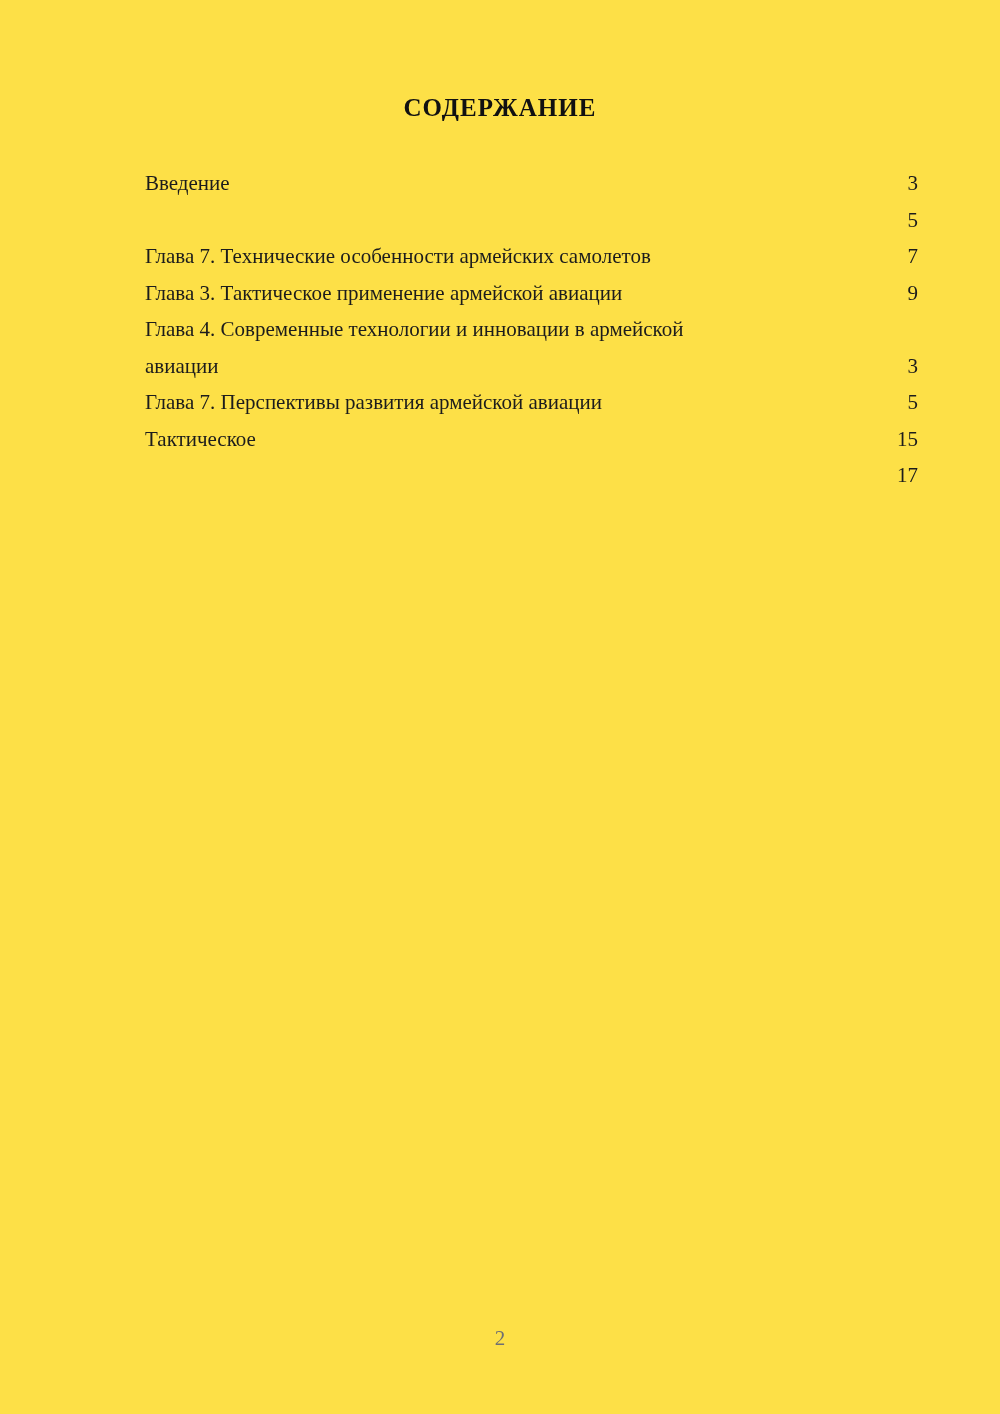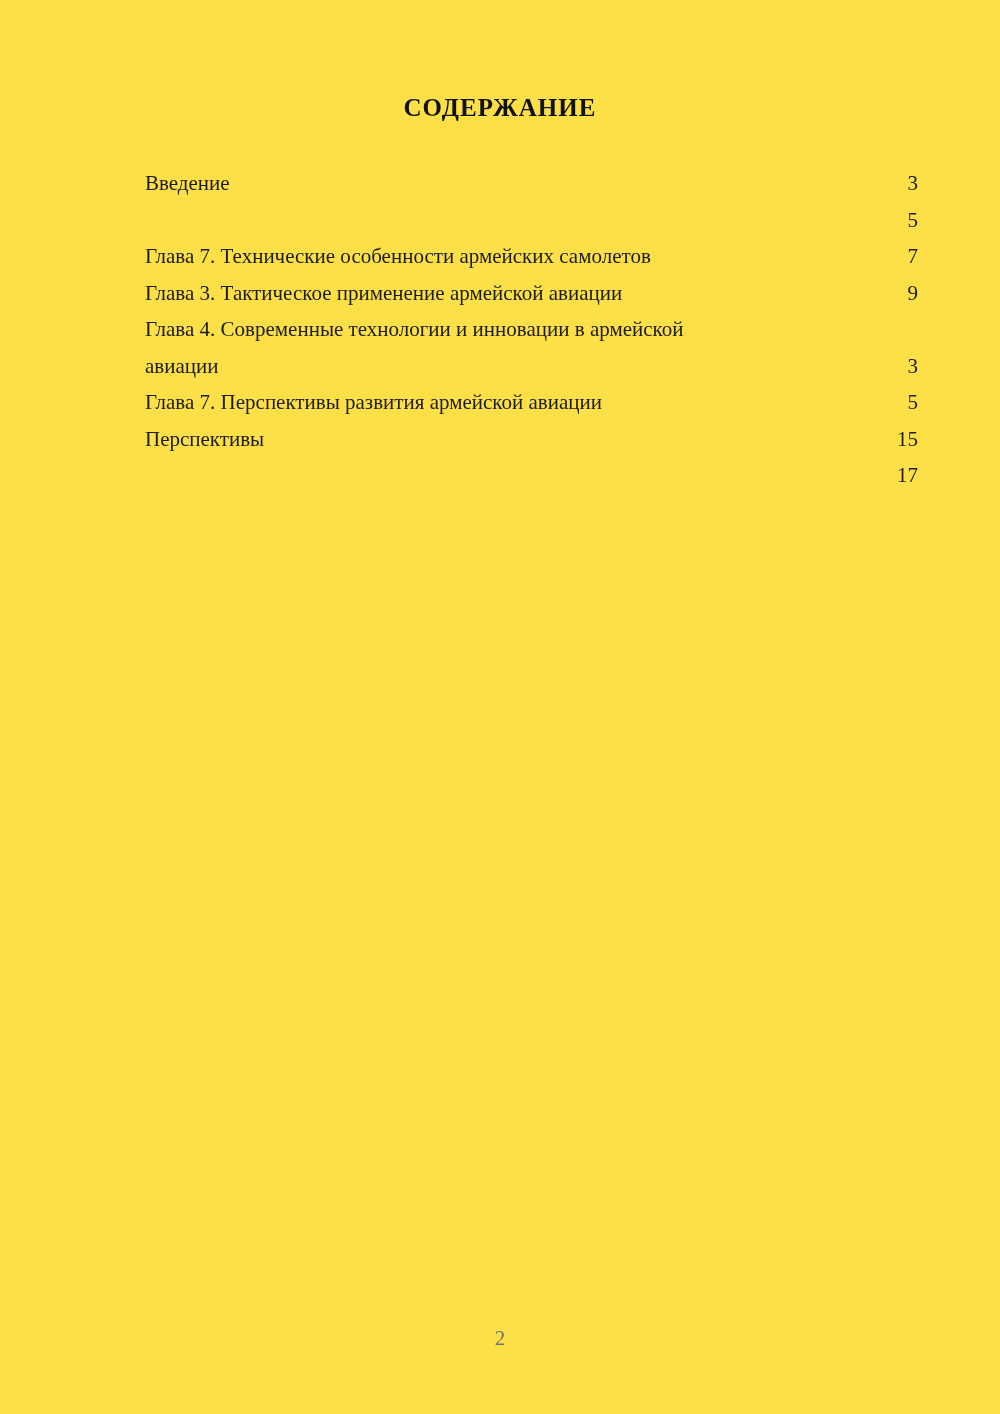--- a/index.html
+++ b/index.html
@@ -98,21 +98,21 @@
       <span class="toc-page">3</span>
     </div>
 
     <div class="toc-row">
       <span class="toc-label">Глава 7. Перспективы развития армейской авиации</span>
       <span class="toc-dots"></span>
       <span class="toc-page">5</span>
     </div>
 
     <div class="toc-row">
-      <span class="toc-label">Перспективы</span>
+      <span class="toc-label">Тактическое</span>
       <span class="toc-dots"></span>
       <span class="toc-page">15</span>
     </div>
 
     <div class="toc-row">
       <span class="toc-dots"></span>
       <span class="toc-page">17</span>
     </div>
   </div>
 

